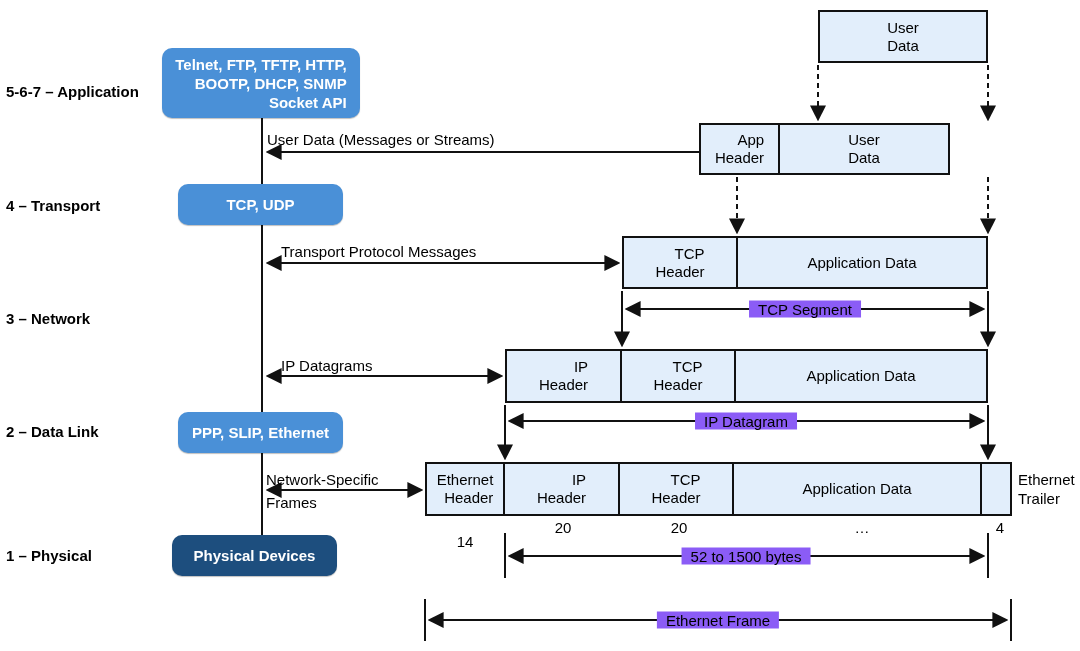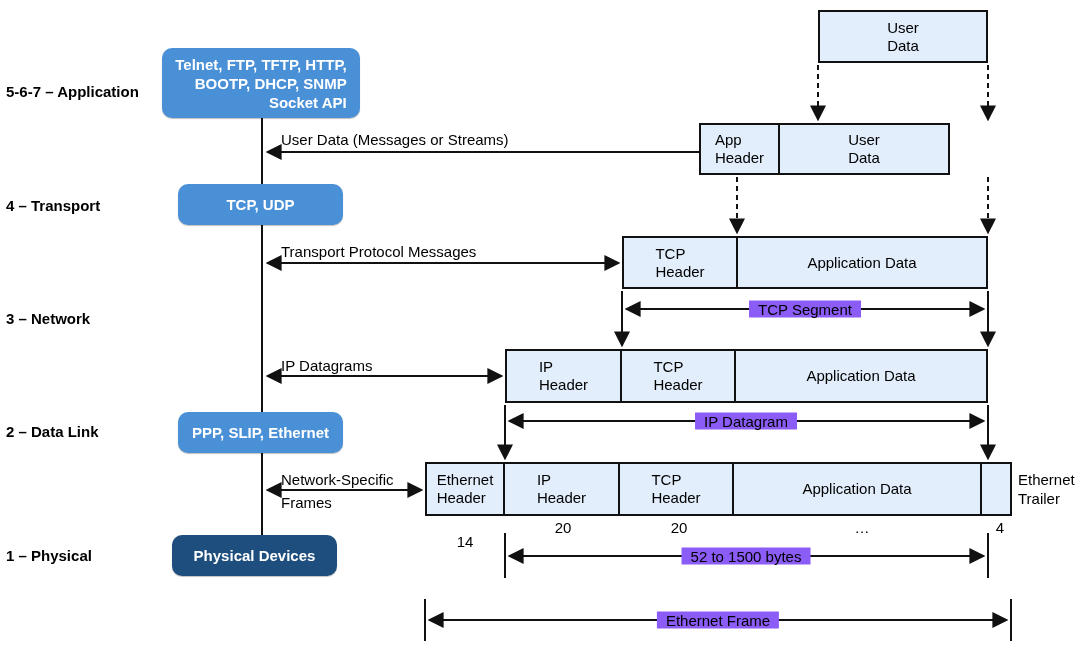--- a/index.html
+++ b/index.html
@@ -17,21 +17,21 @@
     text-align:right;color:#fff;font-weight:bold;font-size:15px;line-height:19px;
     background:var(--protocol-blue,#4a90d7);border-radius:10px;white-space:pre-line;
     box-shadow:0 1px 1px rgba(0,0,0,0.25);
   }
   .proto-box.dark{background:var(--protocol-dark,#1d4e7e);}
   .pdu-row{
     position:absolute;display:flex;box-sizing:border-box;
     border:2px solid var(--line,#111);background:var(--cell-fill,#e2eefb);
   }
   .pdu-cell{
-    display:flex;align-items:center;justify-content:center;text-align:left;
+    display:flex;align-items:center;justify-content:center;text-align:right;
     font-size:15px;line-height:18px;white-space:pre-line;box-sizing:border-box;
     border-right:2px solid var(--line,#111);
   }
   .pdu-cell:last-child{border-right:none;}
   .flow-label{position:absolute;font-size:15px;line-height:17px;white-space:nowrap;}
   .flow-label.two-line{white-space:pre-line;line-height:23px;}
   .span-label{
     position:absolute;transform:translate(-50%,-50%);font-size:15px;
     background:#8b5cf6;padding:0 9px;white-space:nowrap;
   }
@@ -129,24 +129,24 @@
 Header</div>
     <div class="pdu-cell" style="flex:0 0 114px">TCP
 Header</div>
     <div class="pdu-cell" style="flex:0 0 248px">Application Data</div>
     <div class="pdu-cell" style="flex:1"></div>
   </div>
 
   <div class="trailer-label" style="left:1018px;top:462px;height:54px">Ethernet
 Trailer</div>
 
-  <div class="flow-label" style="left:281px;top:131px">User Data (Messages or Streams)</div>
+  <div class="flow-label" style="left:267px;top:131px">User Data (Messages or Streams)</div>
   <div class="flow-label" style="left:281px;top:243px">Transport Protocol Messages</div>
   <div class="flow-label" style="left:281px;top:357px">IP Datagrams</div>
-  <div class="flow-label two-line" style="left:281px;top:468px">Network-Specific
+  <div class="flow-label two-line" style="left:266px;top:468px">Network-Specific
 Frames</div>
 
   <div class="span-label" style="left:805px;top:309px">TCP Segment</div>
   <div class="span-label" style="left:746px;top:421px">IP Datagram</div>
   <div class="span-label" style="left:746px;top:556px">52 to 1500 bytes</div>
   <div class="span-label" style="left:718px;top:620px">Ethernet Frame</div>
 
   <div class="size-num" style="left:465px;top:541px">14</div>
   <div class="size-num" style="left:563px;top:527px">20</div>
   <div class="size-num" style="left:679px;top:527px">20</div>

